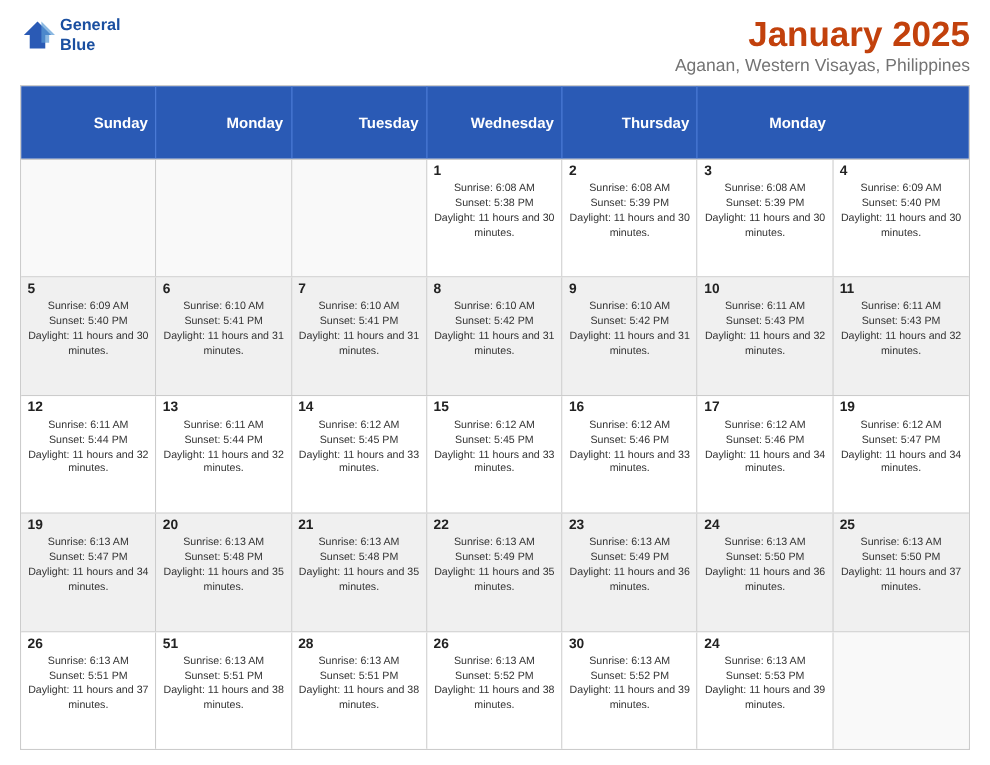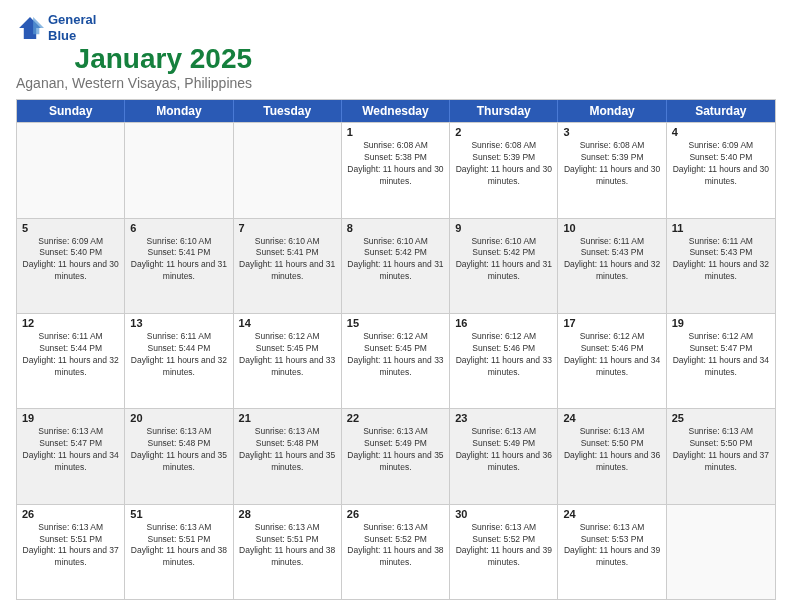--- a/index.html
+++ b/index.html
@@ -12,23 +12,23 @@
     }
     .page {
       width: 792px;
       height: 612px;
       padding: 12px 16px;
       display: flex;
       flex-direction: column;
     }
     .header {
       display: flex;
+      justify-content: space-between;
       align-items: flex-start;
       margin-bottom: 8px;
-      flex-direction: column;
     }
     .logo {
       display: flex;
       align-items: center;
       gap: 4px;
     }
     .logo-text {
       font-size: 13px;
       font-weight: bold;
       color: #1a4fa0;
@@ -37,44 +37,44 @@
     .logo-icon {
       width: 28px;
       height: 28px;
     }
     .title-block {
       text-align: right;
     }
     .main-title {
       font-size: 28px;
       font-weight: bold;
-      color: #15803d;
+      color: #c2410c;
     }
     .subtitle {
       font-size: 14px;
       color: #737373;
     }
     .calendar {
       flex: 1;
       display: flex;
       flex-direction: column;
       border: 1px solid #ccc;
     }
     .cal-header-row {
       display: grid;
       grid-template-columns: repeat(7, 1fr);
       background: #2a5ab5;
     }
     .cal-header-cell {
       color: #fff;
       font-size: 12px;
       font-weight: bold;
-      padding: 4px 6px;
+      padding: 22px 6px;
       border-right: 1px solid #4a7ad5;
-      text-align: center;
+      text-align: right;
     }
     .cal-header-cell:last-child { border-right: none; }
     .cal-body {
       display: flex;
       flex-direction: column;
       flex: 1;
     }
     .cal-week {
       display: grid;
       grid-template-columns: repeat(7, 1fr);
@@ -128,21 +128,20 @@
   </div>
 
   <div class="calendar">
     <div class="cal-header-row">
     <div class="cal-header-cell">Sunday</div>
         <div class="cal-header-cell">Monday</div>
         <div class="cal-header-cell">Tuesday</div>
         <div class="cal-header-cell">Wednesday</div>
         <div class="cal-header-cell">Thursday</div>
         <div class="cal-header-cell">Monday</div>
-        <div class="cal-header-cell">Saturday</div>
       </div>
     <div class="cal-body">
     <div class="cal-week">
           <div class="cal-cell empty"></div>
           <div class="cal-cell empty"></div>
           <div class="cal-cell empty"></div>
           <div class="cal-cell">
             <div class="day-num">1</div>
             <div class="day-info" style="white-space: pre-line;">Sunrise: 6:08 AM
 Sunset: 5:38 PM

